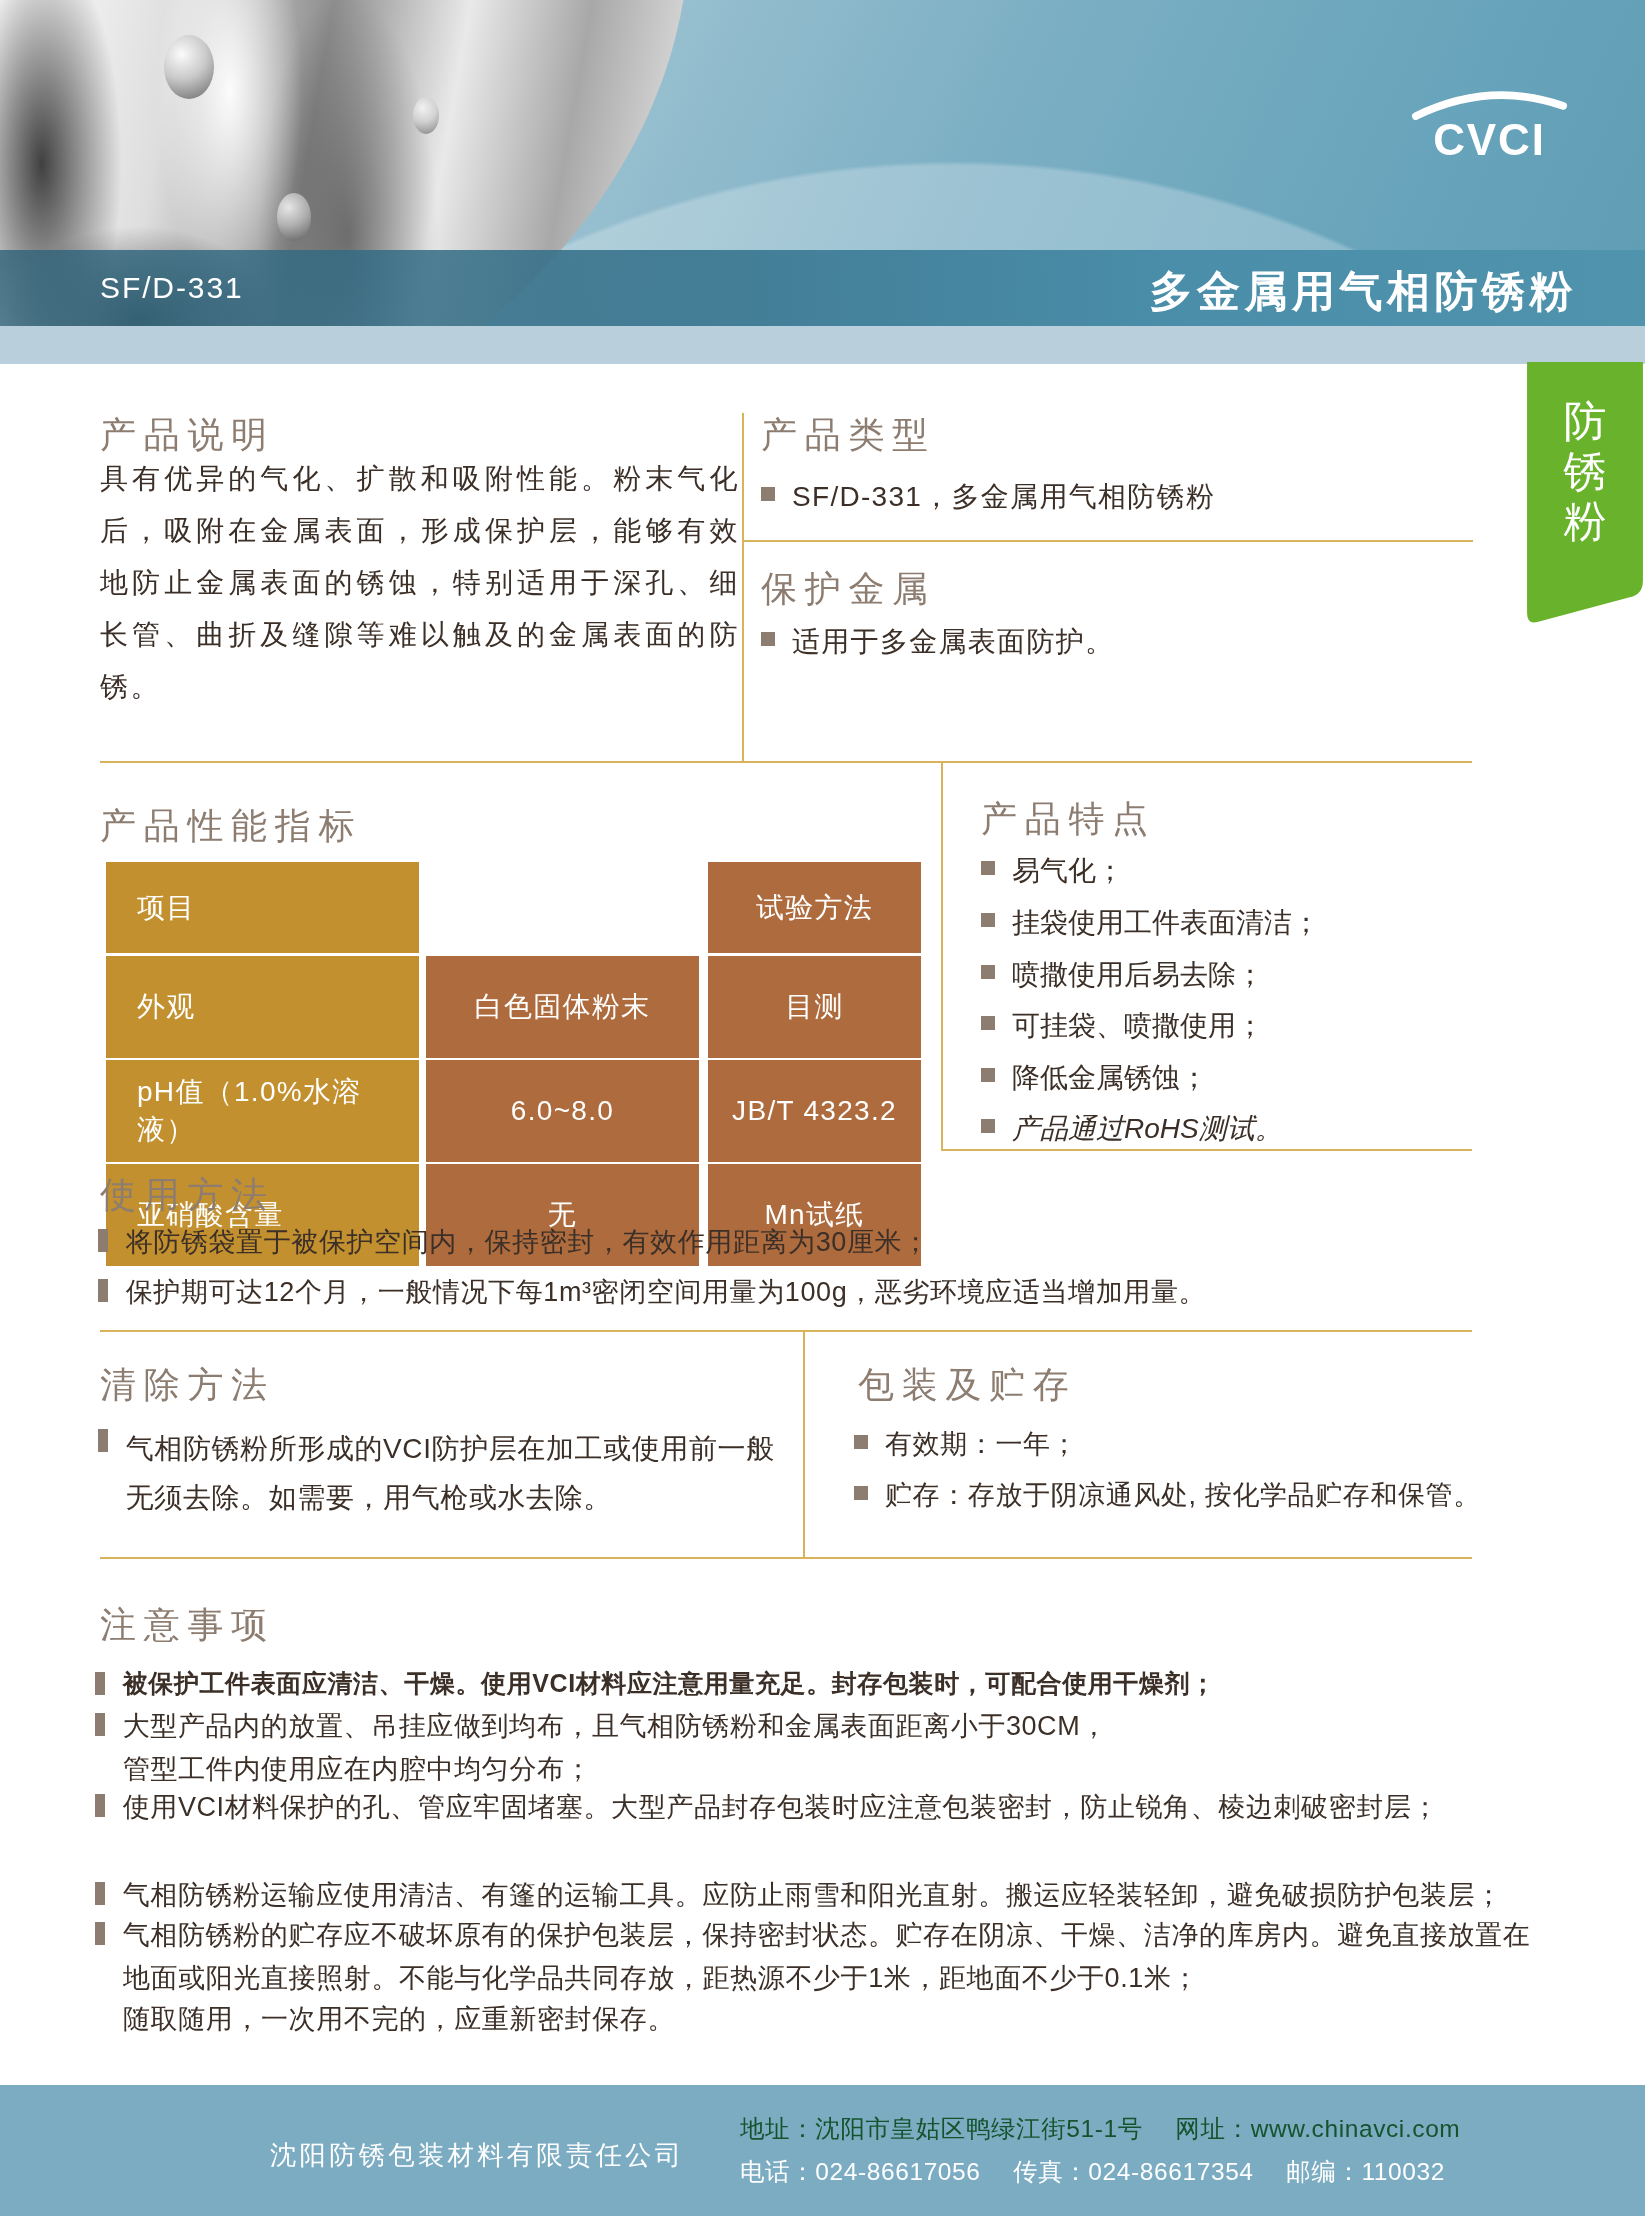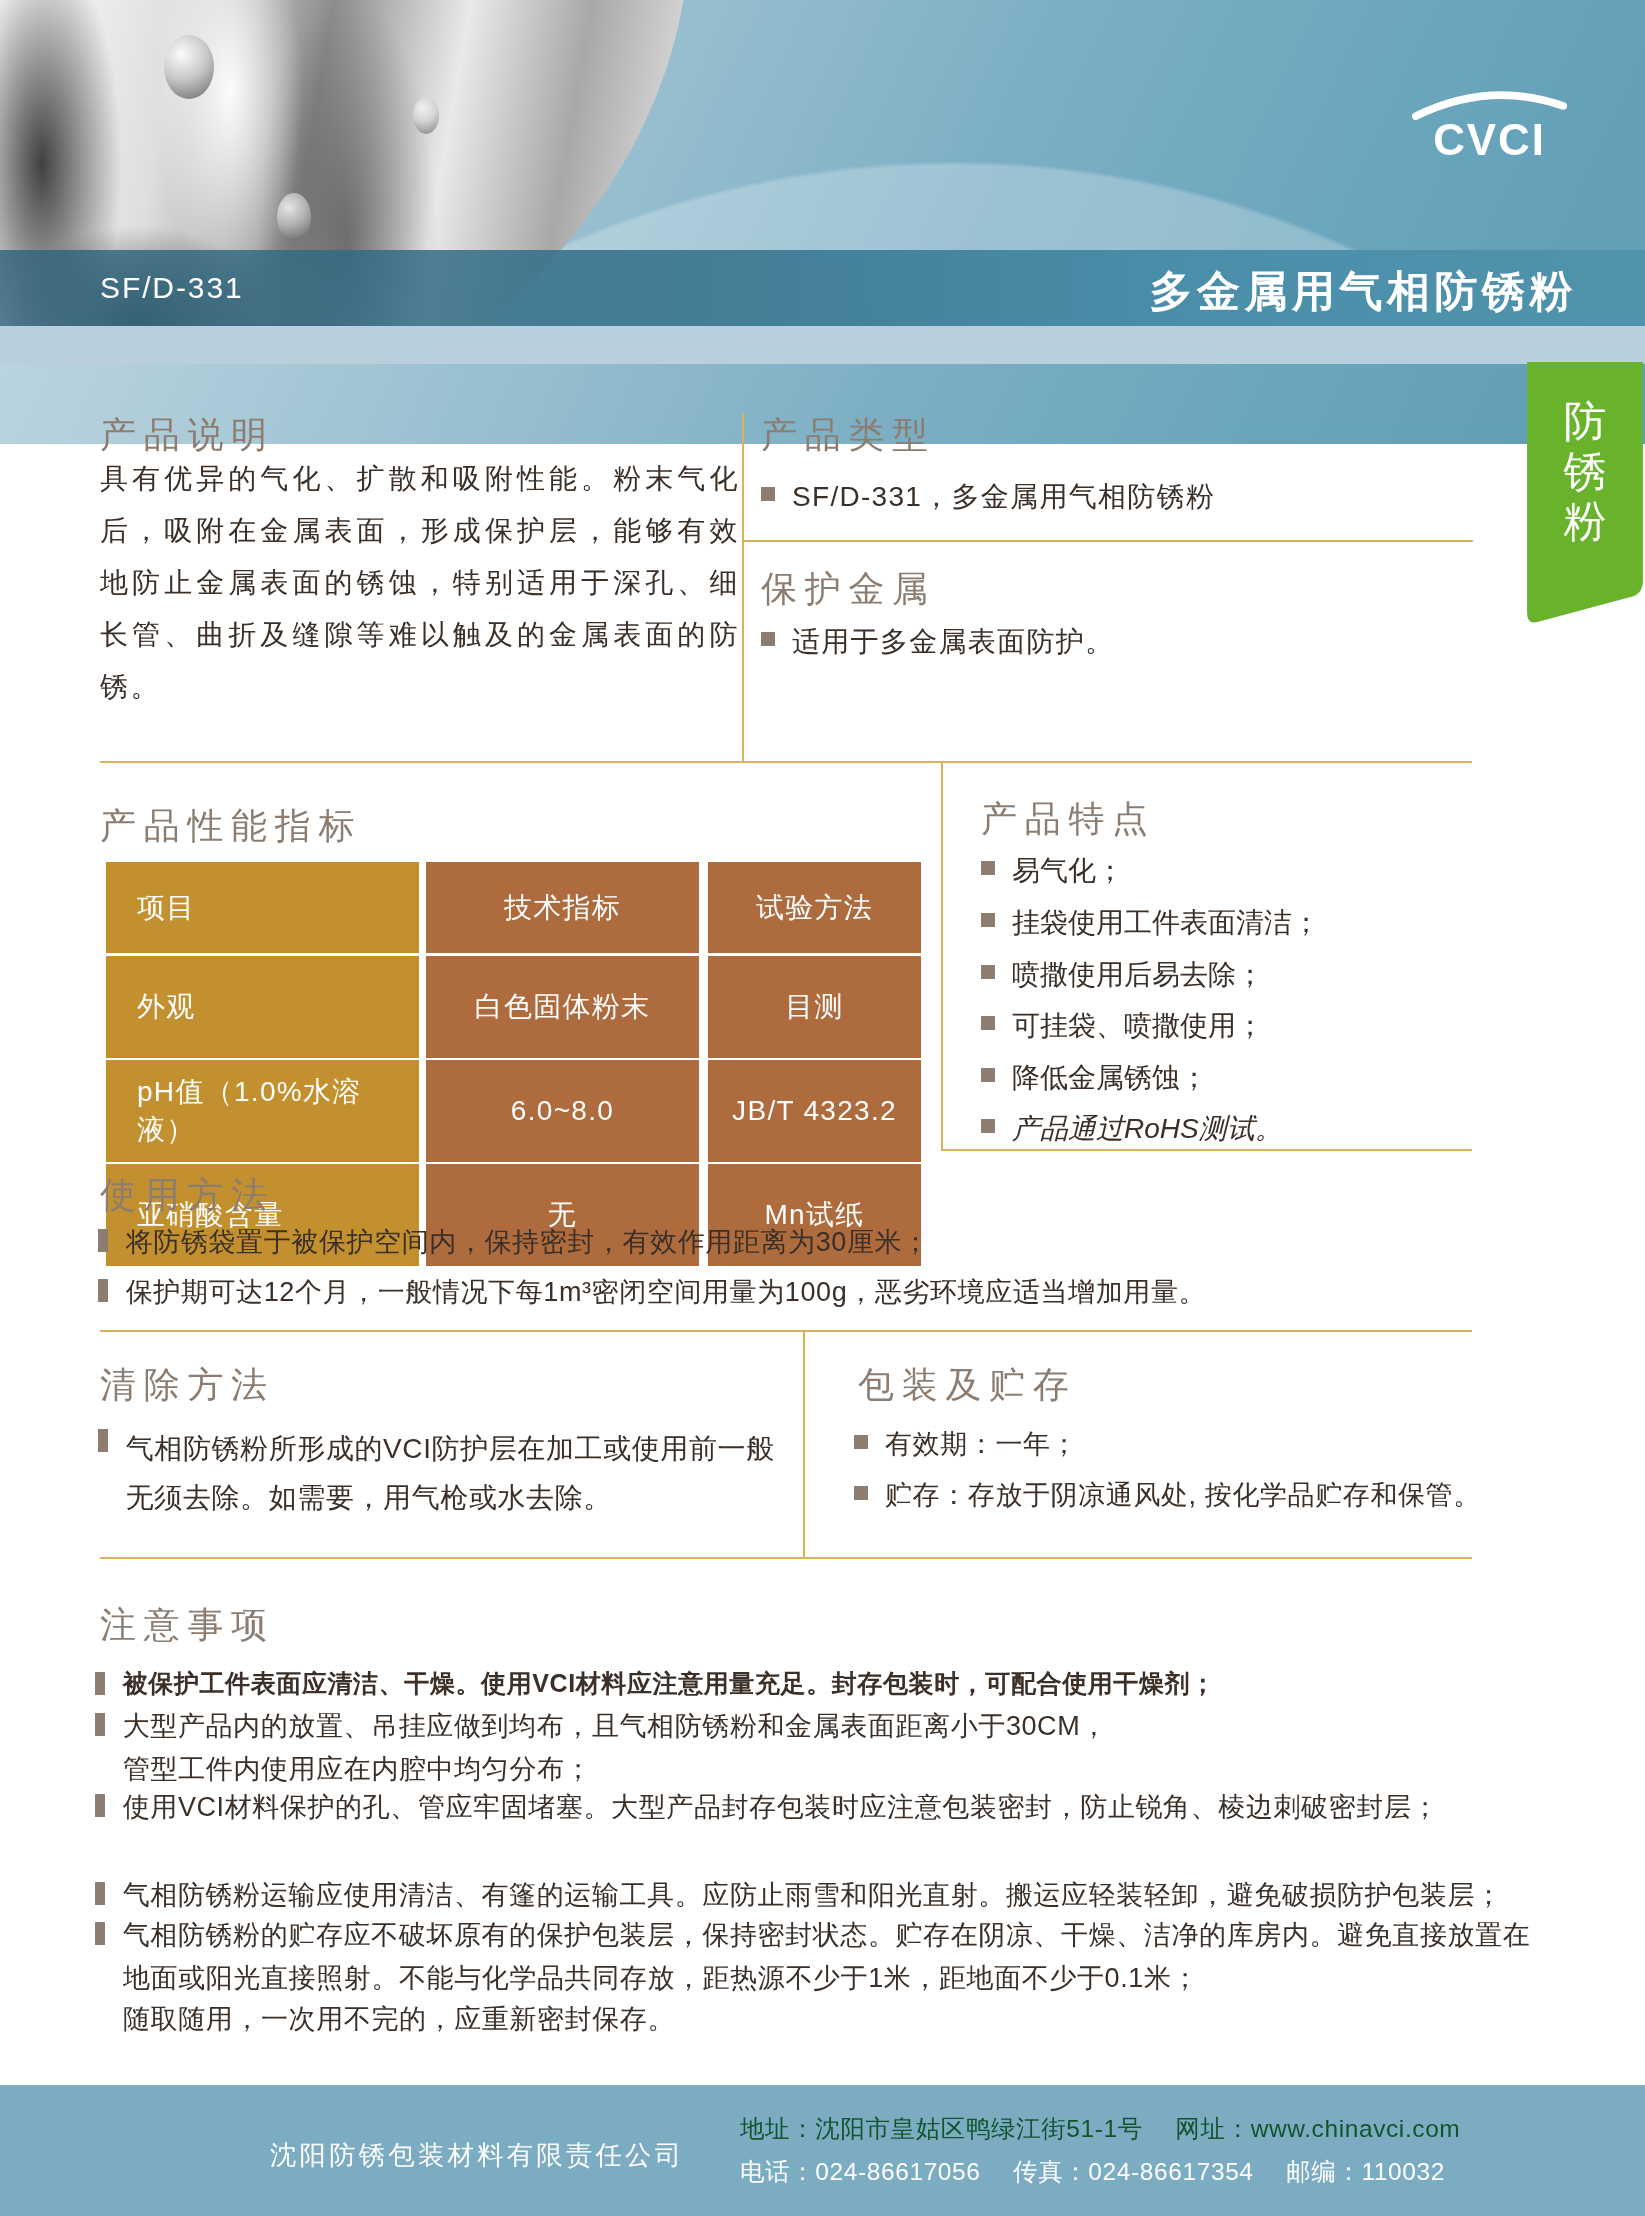--- a/index.html
+++ b/index.html
@@ -1,21 +1,21 @@
 <!DOCTYPE html>
 <html style="font-size:10.3px"><head>
 <meta charset="utf-8">
 <style>
   html,body{margin:0;padding:0;background:#ffffff;}
   #page{position:relative;width:1645px;height:2216px;background:#ffffff;
         font-family:"Liberation Sans",sans-serif;overflow:hidden;}
   .abs{position:absolute;}
 
   
-  .hero{left:0;top:0;width:1645px;height:444px;
+  .hero{left:0;top:0;width:1645px;height:364px;
     background:linear-gradient(115deg,#c6dbe4 0%,#a3c6d4 28%,#7cafc4 58%,#68a4bb 82%,#5f9db5 100%);}
   .hero-sphere{left:0;top:0;width:1645px;height:364px;
     background:radial-gradient(circle 967px at 954px 1128px,rgba(255,255,255,0.25) 0 99.5%,rgba(255,255,255,0) 100%);}
   .hero-photo{left:0;top:0;width:696px;height:364px;
     background:
       radial-gradient(ellipse 193px 135px at 20% 88%, rgba(10,10,10,0.65), transparent 70%),
       radial-gradient(ellipse 97px 271px at 33% 25%, rgba(255,255,255,0.95), transparent 75%),
       radial-gradient(ellipse 129px 348px at 50% 65%, rgba(25,25,25,0.45), transparent 70%),
       radial-gradient(ellipse 123px 335px at 6% 45%, rgba(20,20,20,0.8), transparent 65%),
       linear-gradient(100deg,#fdfdfd 0%,#dedede 24%,#8e8e8e 44%,#e9e9e9 62%,#a8a8a8 78%,#f4f4f4 100%);
@@ -124,21 +124,20 @@
   <div class="abs brow" style="left:761px;top:623px;width:709px;">
     <span class="sq"></span>
     <span class="body-text nowrap" style="letter-spacing:1.3px;">适用于多金属表面防护。</span>
   </div>
 
   <div class="abs hline" style="left:100px;top:761px;width:1372px;"></div>
 
   <div class="abs sec-title" style="left:100px;top:802px;">产品性能指标</div>
   <div class="abs tbl">
     <div class="cell l gold col1 r0">项目</div>
-    <div class="cell c rust col2 r0">技术指标</div>
     <div class="cell c rust col3 r0">试验方法</div>
 
     <div class="cell l gold col1 r1">外观</div>
     <div class="cell c rust col2 r1">白色固体粉末</div>
     <div class="cell c rust col3 r1">目测</div>
 
     <div class="cell l gold col1 r2">pH值（1.0%水溶液）</div>
     <div class="cell c rust col2 r2">6.0~8.0</div>
     <div class="cell c rust col3 r2">JB/T 4323.2</div>
 

